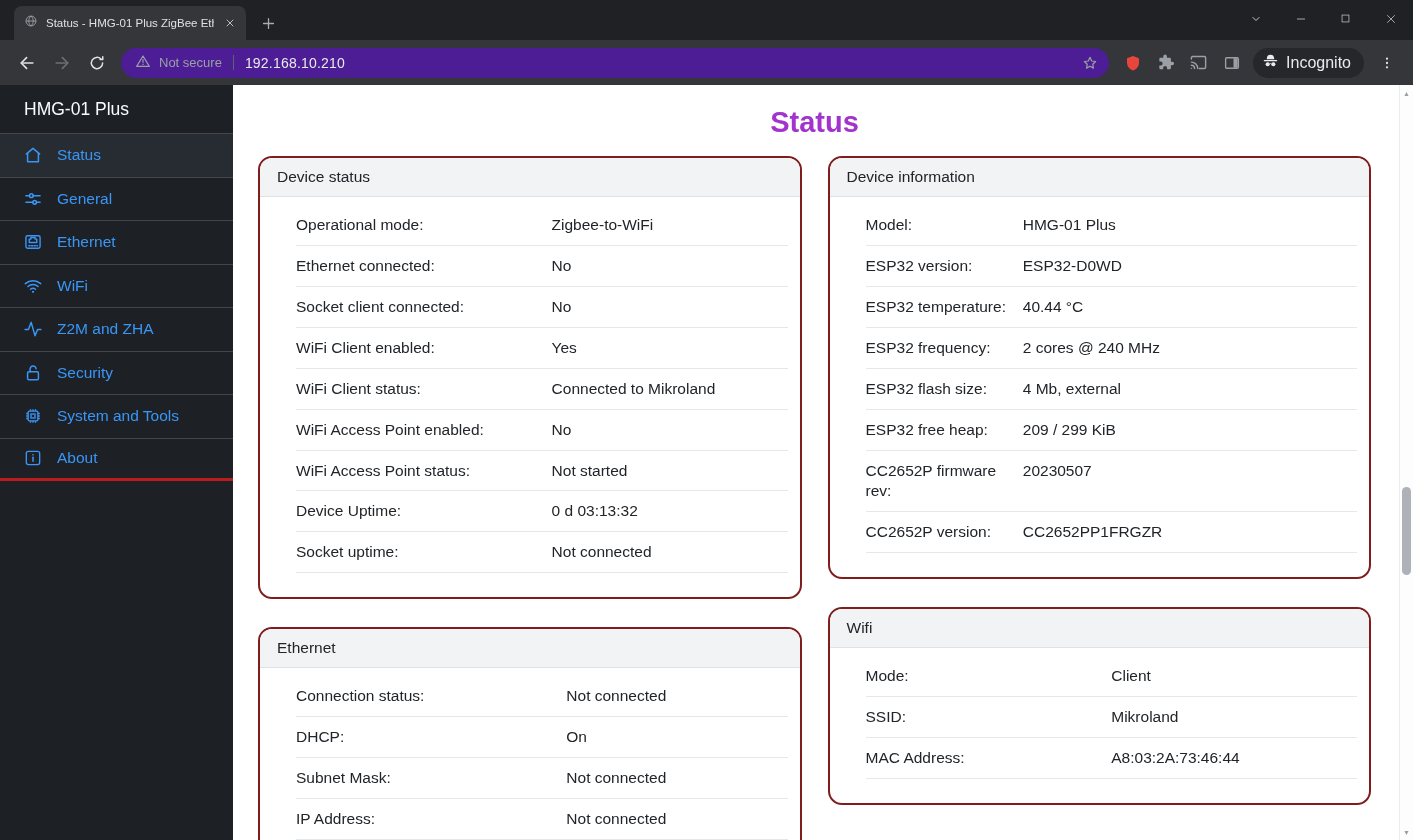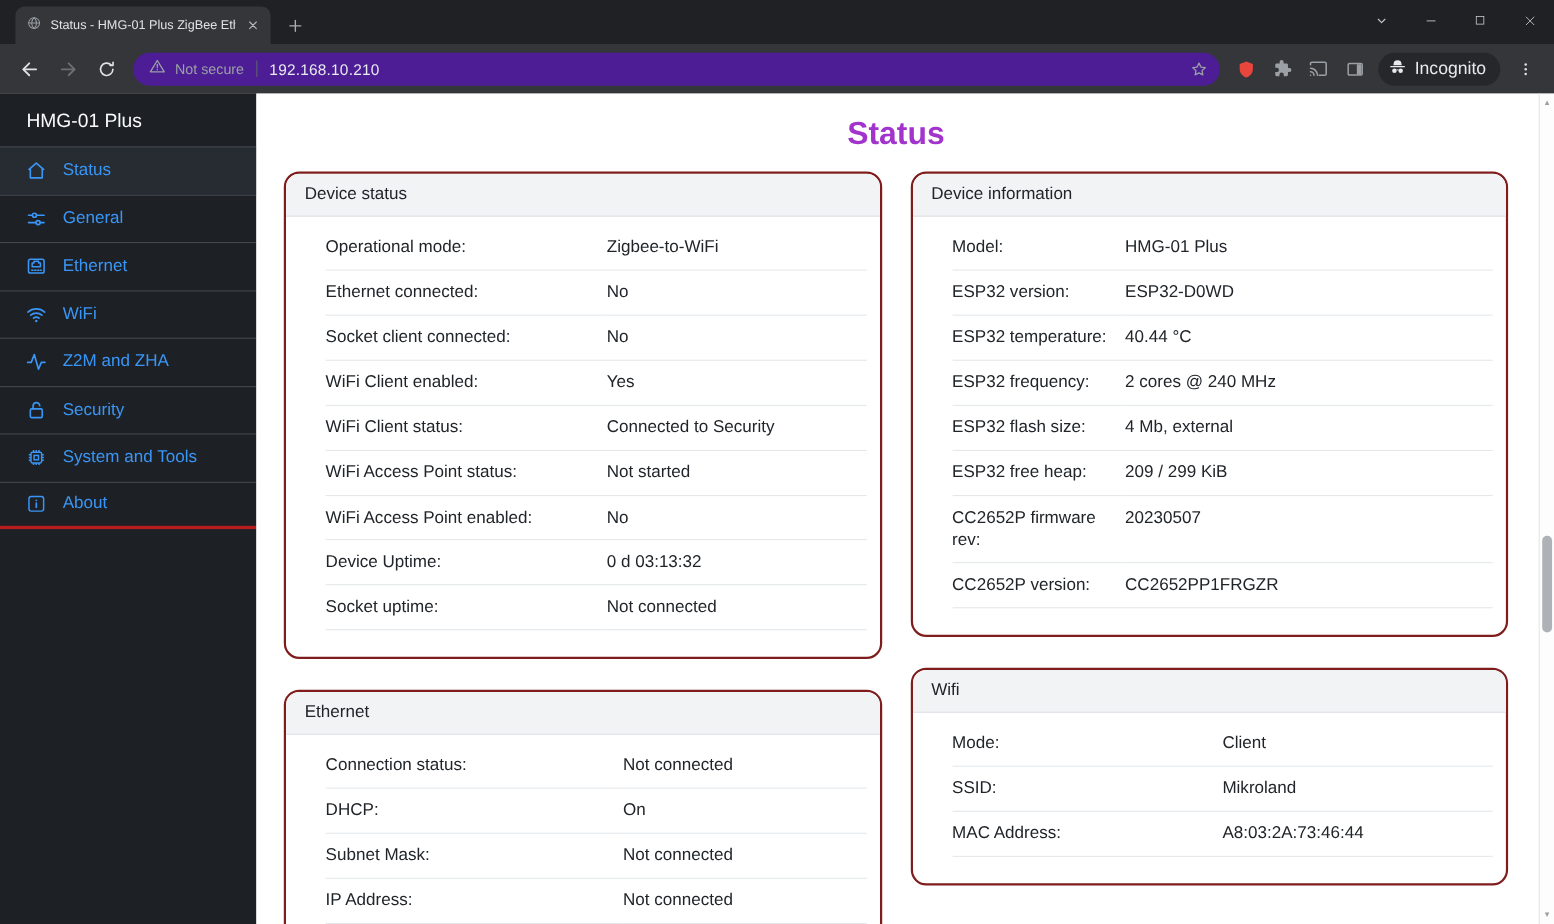--- a/index.html
+++ b/index.html
@@ -300,29 +300,29 @@
                 <tr>
                       <td class="lbl">Socket client connected:</td>
                       <td class="val">No</td>
                     </tr>
                 <tr>
                       <td class="lbl">WiFi Client enabled:</td>
                       <td class="val">Yes</td>
                     </tr>
                 <tr>
                       <td class="lbl">WiFi Client status:</td>
-                      <td class="val">Connected to Security</td>
+                      <td class="val">Connected to Mikroland</td>
+                    </tr>
+                <tr>
+                      <td class="lbl">WiFi Access Point enabled:</td>
+                      <td class="val">No</td>
                     </tr>
                 <tr>
                       <td class="lbl">WiFi Access Point status:</td>
                       <td class="val">Not started</td>
-                    </tr>
-                <tr>
-                      <td class="lbl">WiFi Access Point enabled:</td>
-                      <td class="val">No</td>
                     </tr>
                 <tr>
                       <td class="lbl">Device Uptime:</td>
                       <td class="val">0 d 03:13:32</td>
                     </tr>
                 <tr>
                       <td class="lbl">Socket uptime:</td>
                       <td class="val">Not connected</td>
                     </tr>
               </tbody>

